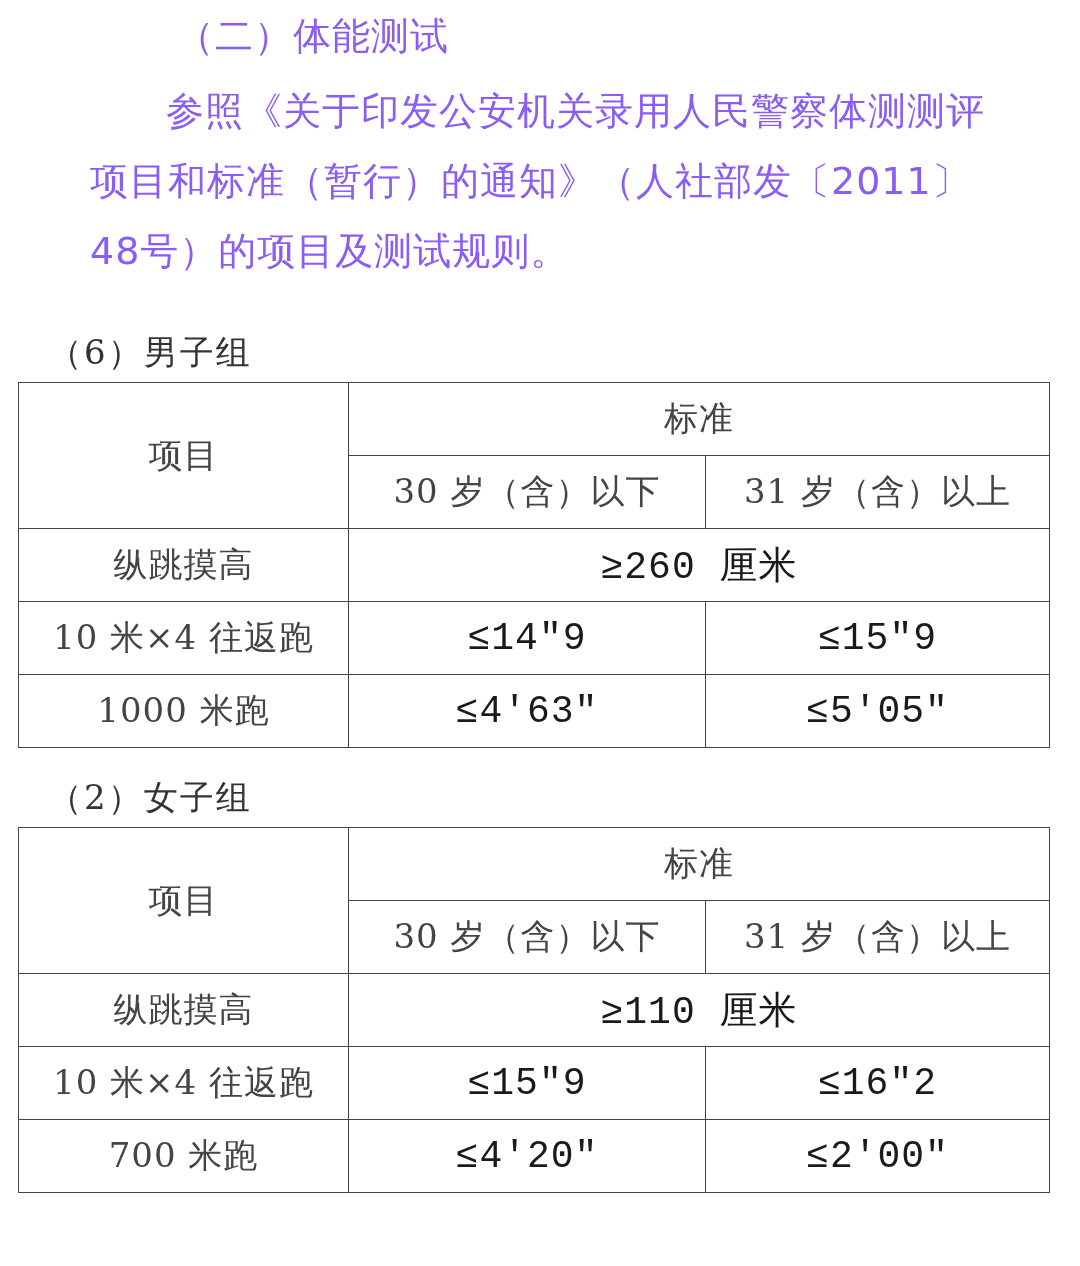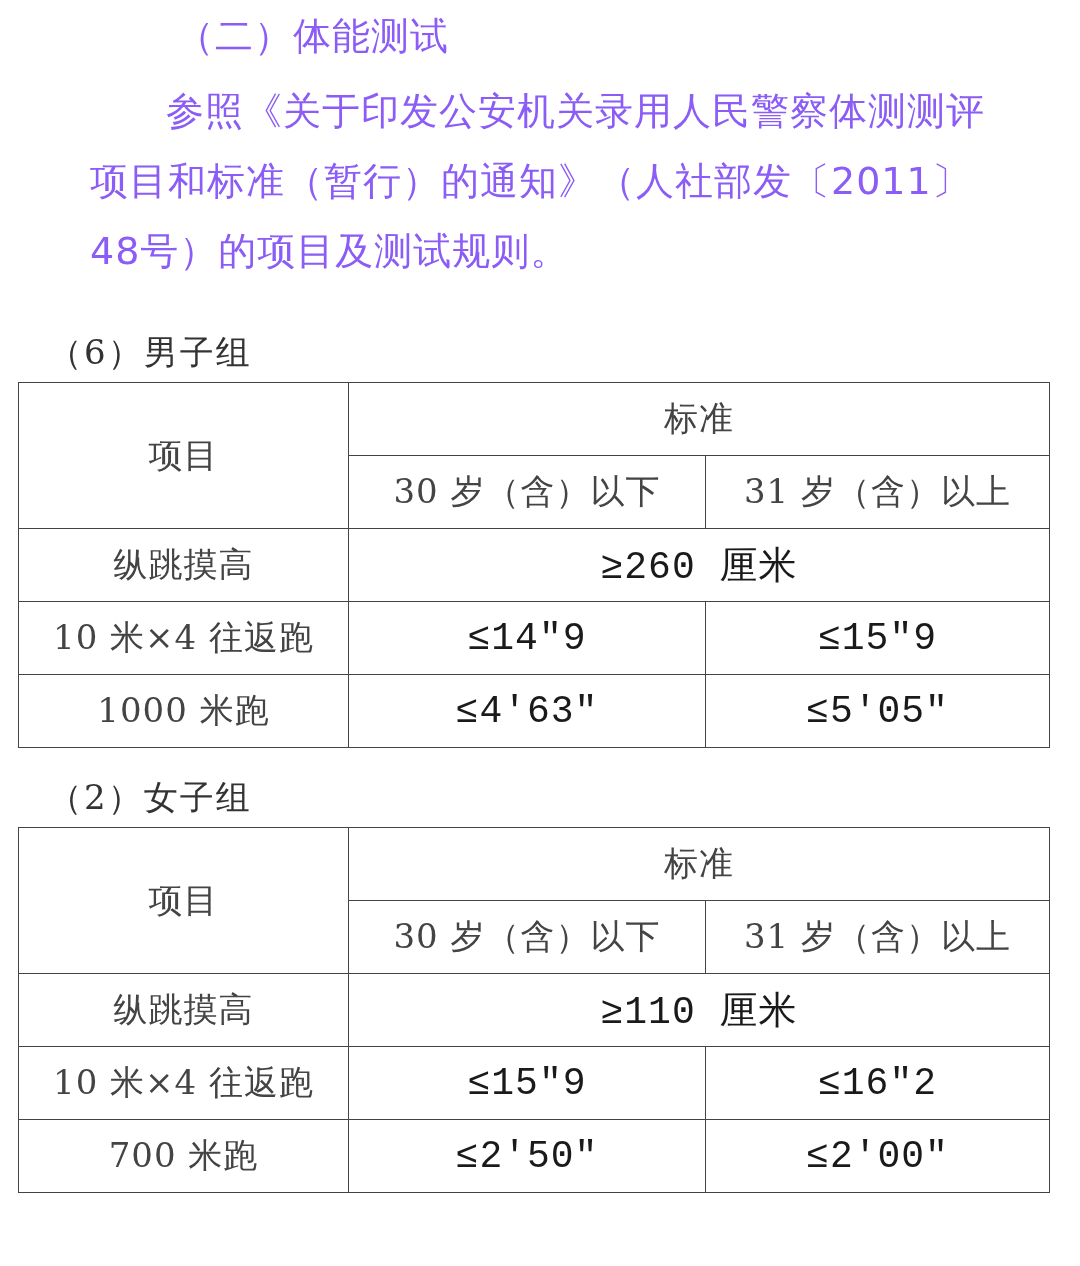--- a/index.html
+++ b/index.html
@@ -72,17 +72,17 @@
     <td class="cjk">纵跳摸高</td>
     <td class="val" colspan="2">≥110 厘米</td>
   </tr>
   <tr>
     <td class="cjk">10 米×4 往返跑</td>
     <td class="val">≤15″9</td>
     <td class="val">≤16″2</td>
   </tr>
   <tr>
     <td class="cjk">700 米跑</td>
-    <td class="val">≤2′50″</td>
+    <td class="val">≤4′20″</td>
     <td class="val">≤2′00″</td>
   </tr>
 </tbody>
   </table>
 
 </body></html>

